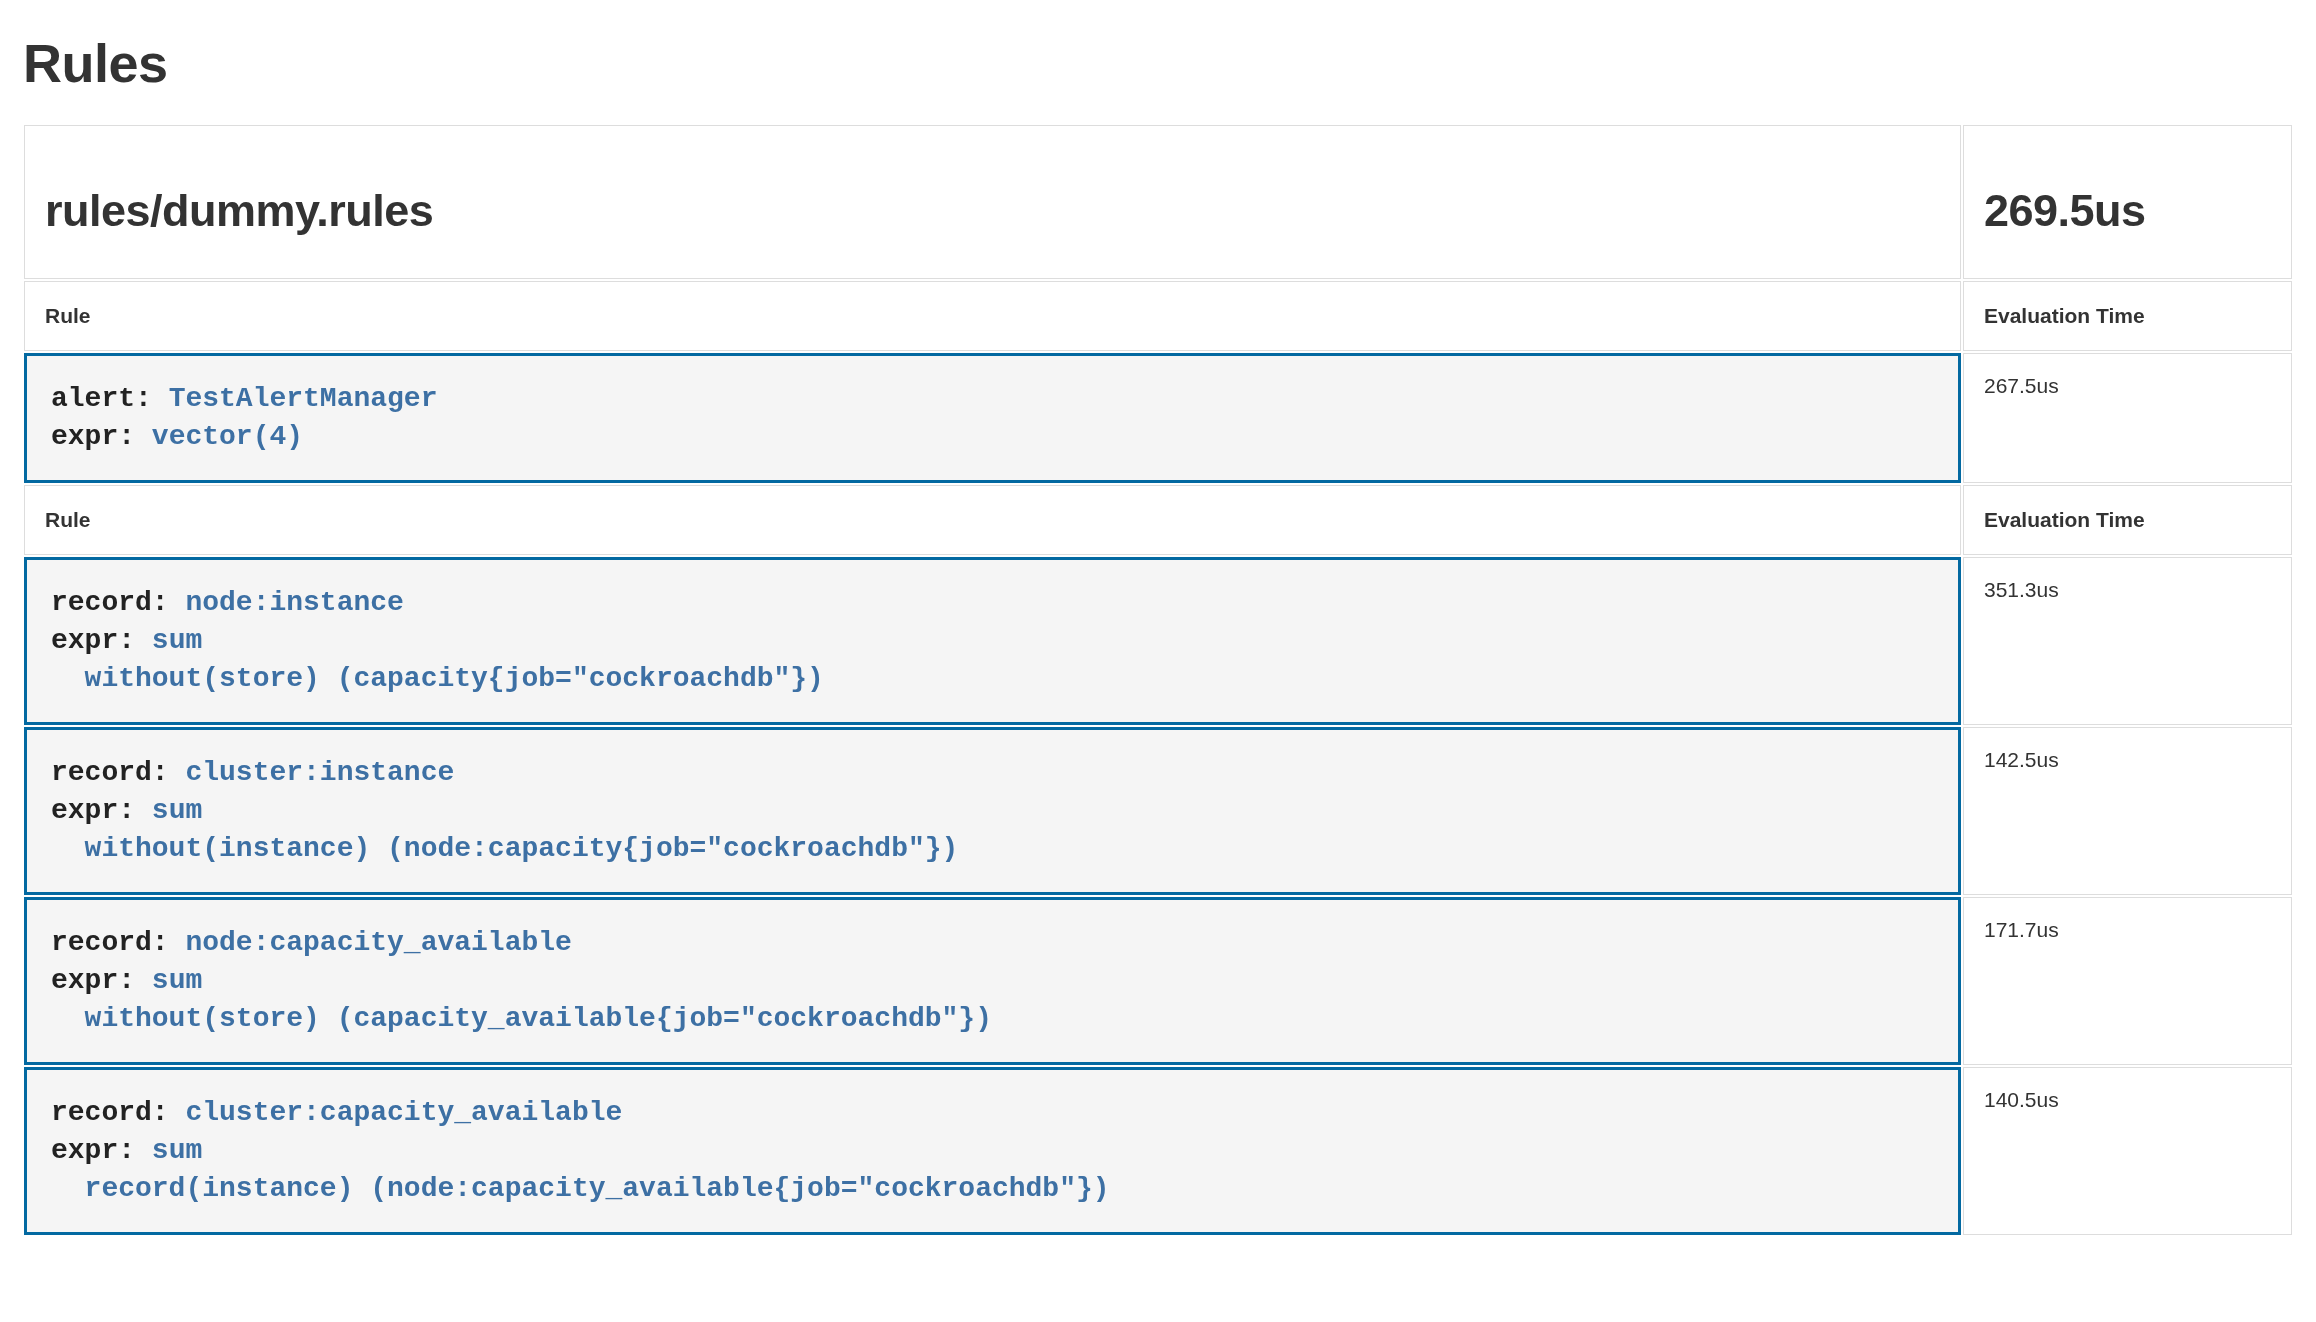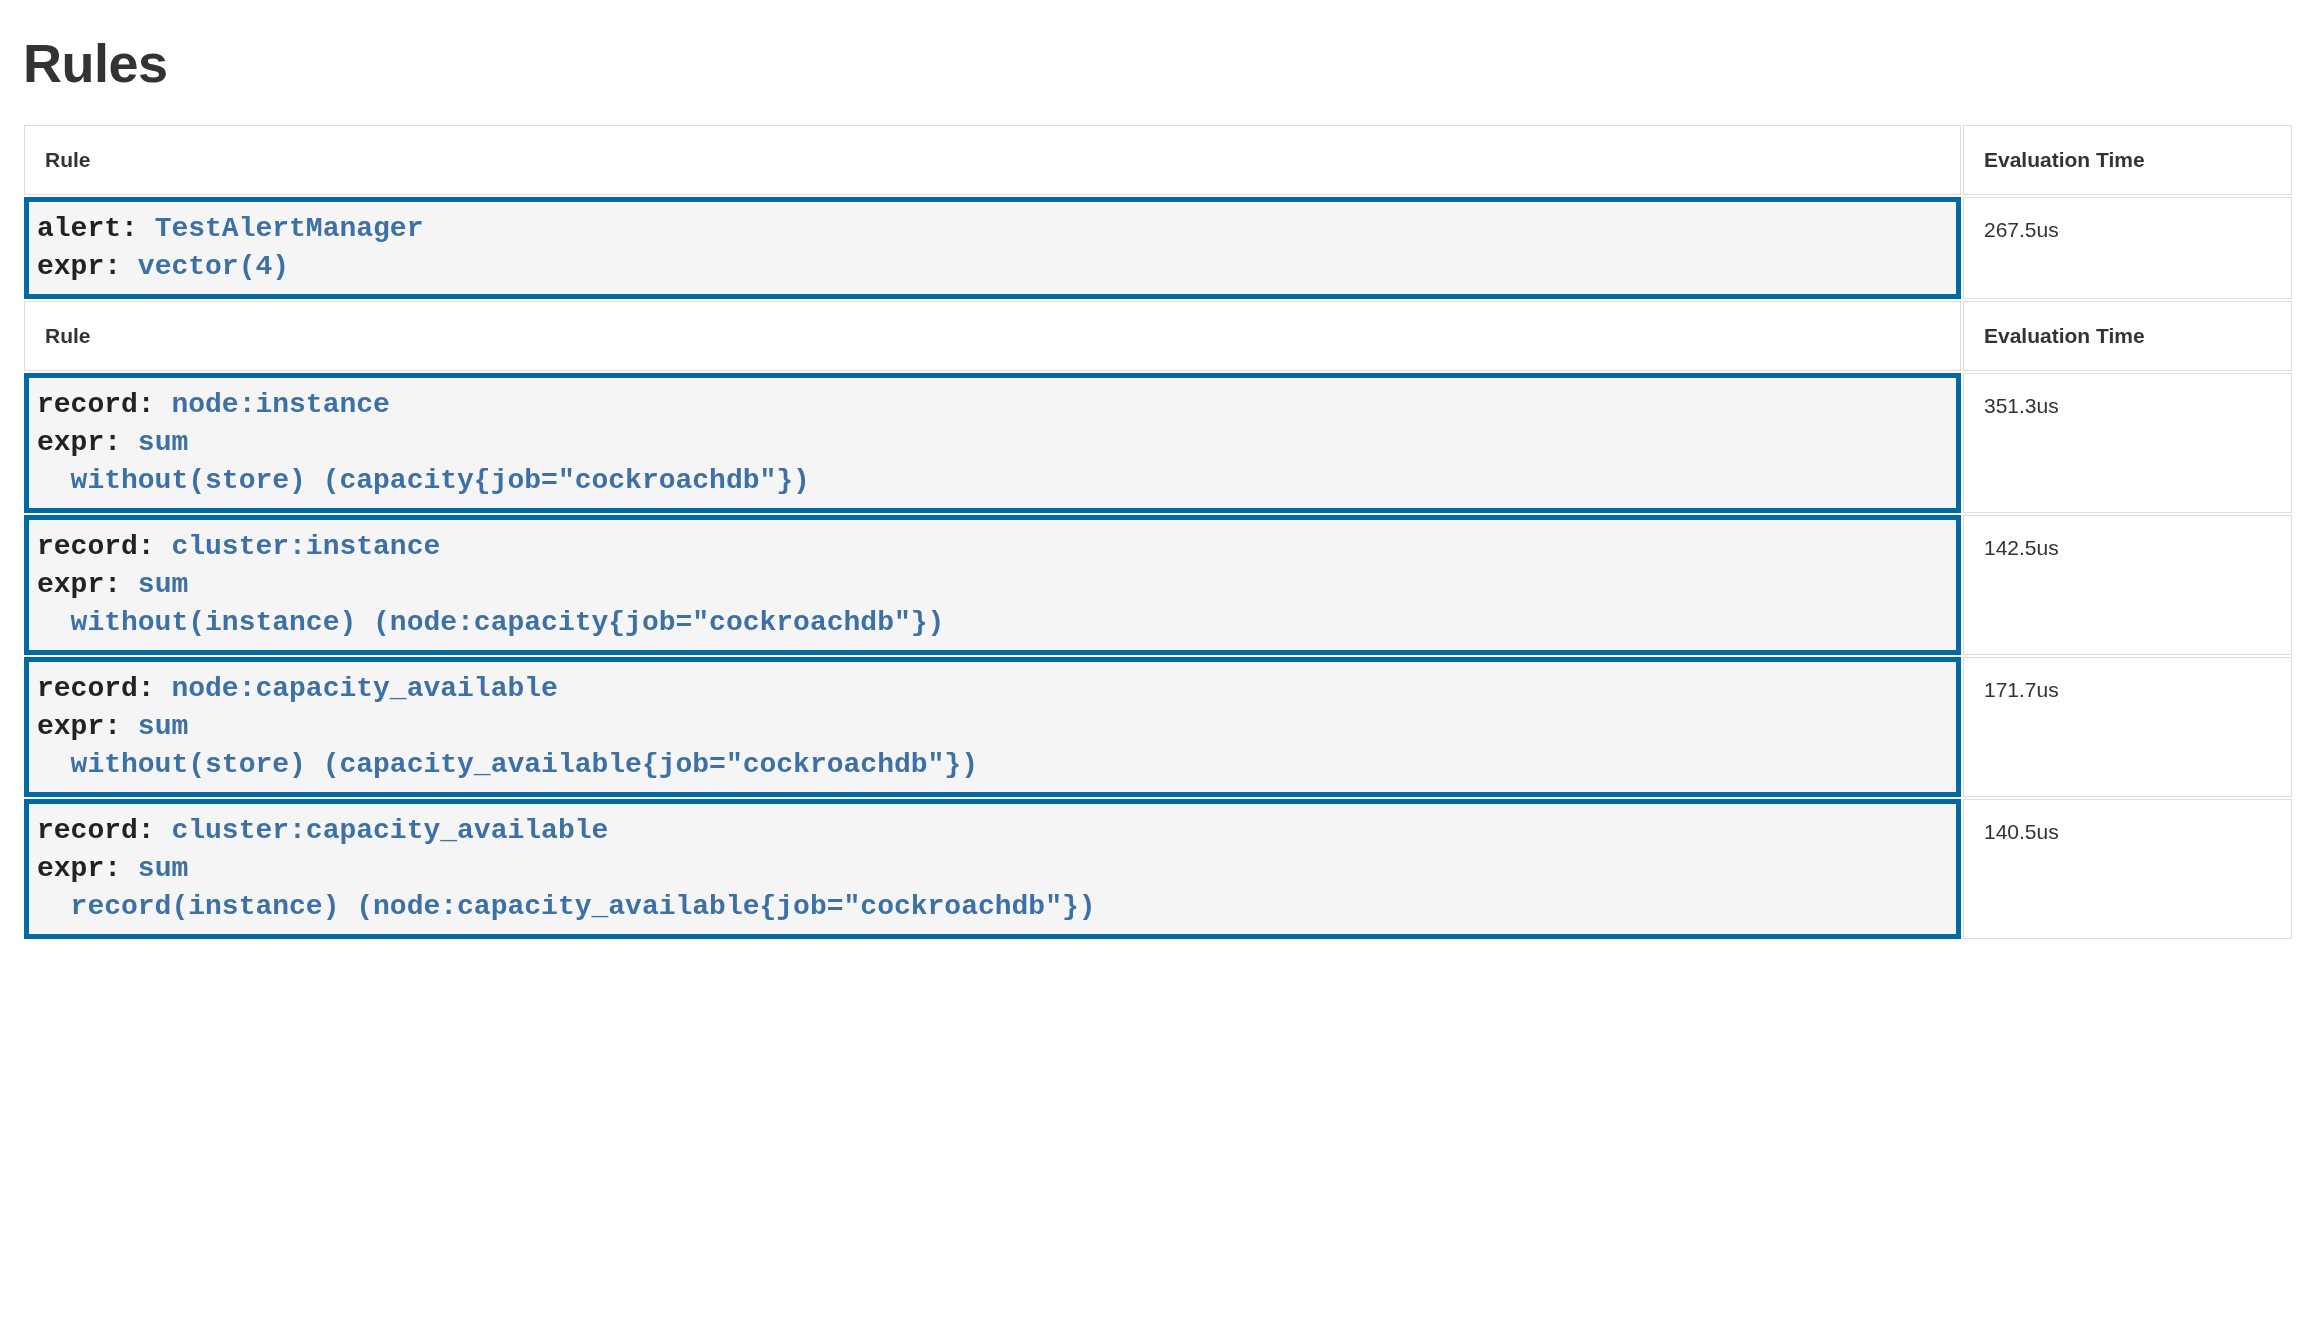--- a/index.html
+++ b/index.html
@@ -53,22 +53,22 @@
     overflow: hidden;
   }
   td.head-cell {
     padding: 22px 20px;
     font-weight: 700;
     font-size: 21px;
     color: #333333;
   }
   td.code-cell {
     background: #f5f5f5;
-    border: 5px solid #0369a1;
-    padding: 8px;
+    border: 3px solid #0369a1;
+    padding: 24px;
     font-family: "Liberation Mono", "DejaVu Sans Mono", monospace;
     font-size: 28px;
     font-weight: 700;
     color: #222222;
   }
   .code-line {
     line-height: 38px;
     white-space: pre;
   }
   .code-key {
@@ -94,20 +94,28 @@
 <div class="container">
   <h1 class="page-title">Rules</h1>
 
   <table class="rules-table">
     <colgroup>
       <col class="rule-col">
       <col class="time-col">
     </colgroup>
     <tbody>
 
+      <tr>
+        <td class="group-name-cell">
+          <h2 class="group-heading">rules/dummy.rules</h2>
+        </td>
+        <td class="group-time-cell">
+          <h2 class="group-heading">269.5us</h2>
+        </td>
+      </tr>
       <tr>
         <td class="head-cell">Rule</td>
         <td class="head-cell">Evaluation Time</td>
       </tr>
       <tr>
         <td class="code-cell">
           <div class="code-line"><span class="code-key">alert: </span><a class="code-link">TestAlertManager</a></div>
           <div class="code-line"><span class="code-key">expr: </span><a class="code-link">vector(4)</a></div>
         </td>
         <td class="time-cell">267.5us</td>

